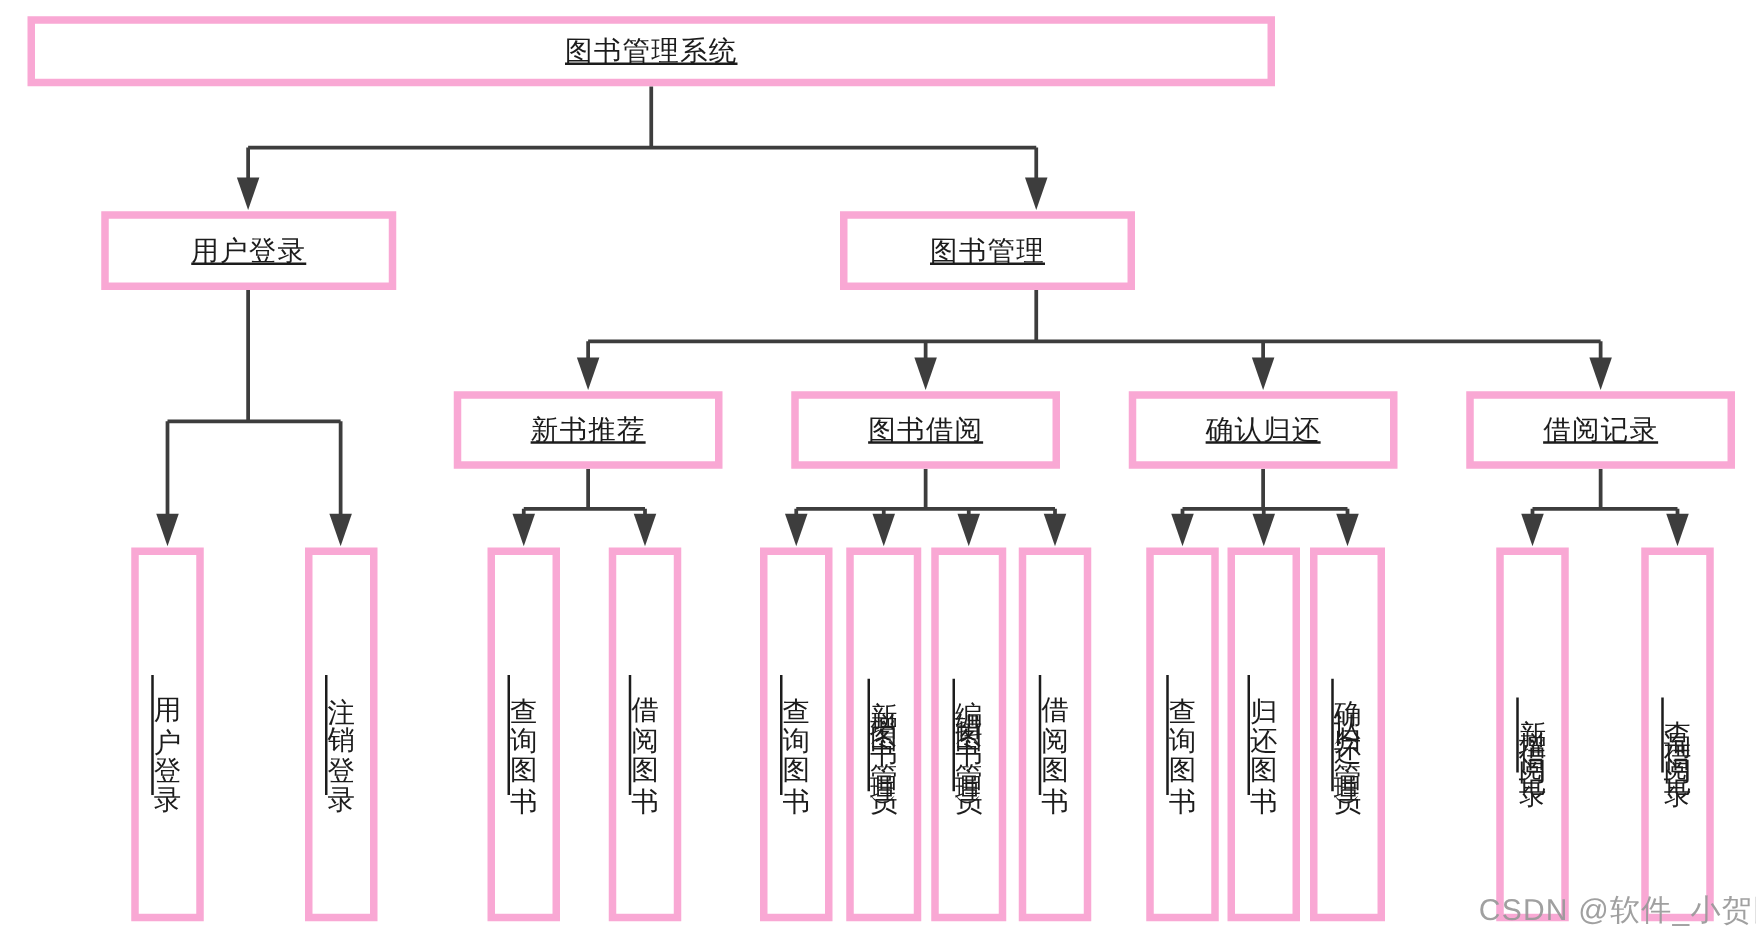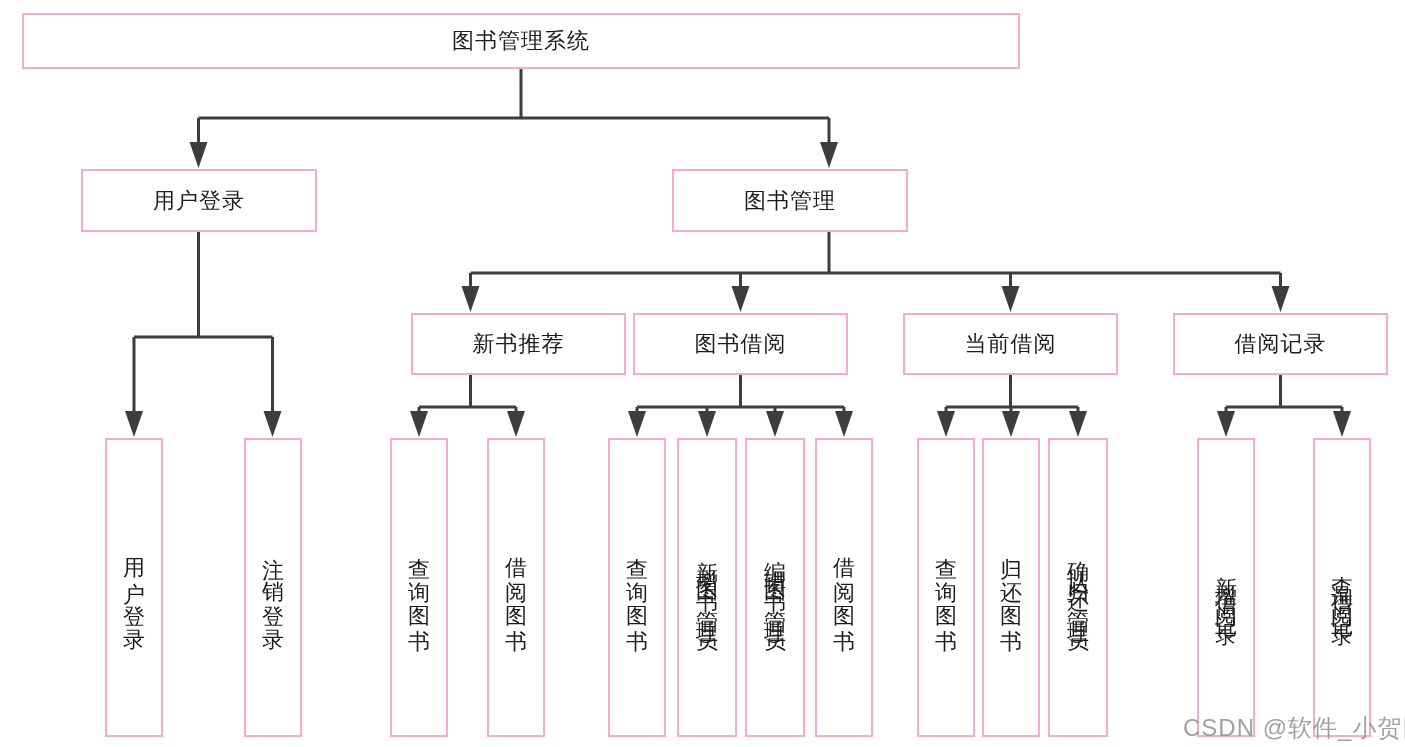--- a/index.html
+++ b/index.html
@@ -9,24 +9,25 @@
     background:#ffffff;
     font-family:"Liberation Sans","DejaVu Sans",sans-serif;
     overflow:hidden;
   }
   .connectors{position:absolute;left:0;top:0;}
   .connectors path{stroke:#3d3d3d;stroke-width:3;fill:none;}
   .connectors polygon{fill:#3d3d3d;stroke:none;}
   .box{
     position:absolute;
     box-sizing:border-box;
-    border:2px solid #f9a8d4;
+    border:6px solid #f9a8d4;
     background:#ffffff;
     display:flex;align-items:center;justify-content:center;
     color:#1c1c1c;
+    text-decoration:underline;
   }
   .h-box{font-size:22px;letter-spacing:1px;}
   .v-box{top:438px;width:58px;height:299px;}
   .v-box.wide{width:60px;}
   .vtext{
     writing-mode:vertical-rl;
     text-orientation:mixed;
     white-space:nowrap;
     font-size:22px;
   }
@@ -127,28 +128,28 @@
     <span>图书管理系统</span>
   </div>
 
   <div class="box h-box" style="left:81px;top:169px;width:236px;height:63px;">
     <span>用户登录</span>
   </div>
   <div class="box h-box" style="left:672px;top:169px;width:236px;height:63px;">
     <span>图书管理</span>
   </div>
 
-  <div class="box h-box" style="left:363px;top:313px;width:215px;height:62px;margin-left:48px;">
+  <div class="box h-box" style="left:363px;top:313px;width:215px;height:62px;">
     <span>新书推荐</span>
   </div>
   <div class="box h-box" style="left:633px;top:313px;width:215px;height:62px;text-align:center;">
     <span>图书借阅</span>
   </div>
   <div class="box h-box" style="left:903px;top:313px;width:215px;height:62px;">
-    <span>当前借阅</span>
+    <span>确认归还</span>
   </div>
   <div class="box h-box" style="left:1173px;top:313px;width:215px;height:62px;align-items:center;">
     <span>借阅记录</span>
   </div>
 
   <div class="box v-box" style="left:105px;">
     <span class="vtext spread">用户登录</span>
   </div>
   <div class="box v-box" style="left:244px;">
     <span class="vtext spread">注销登录</span>

